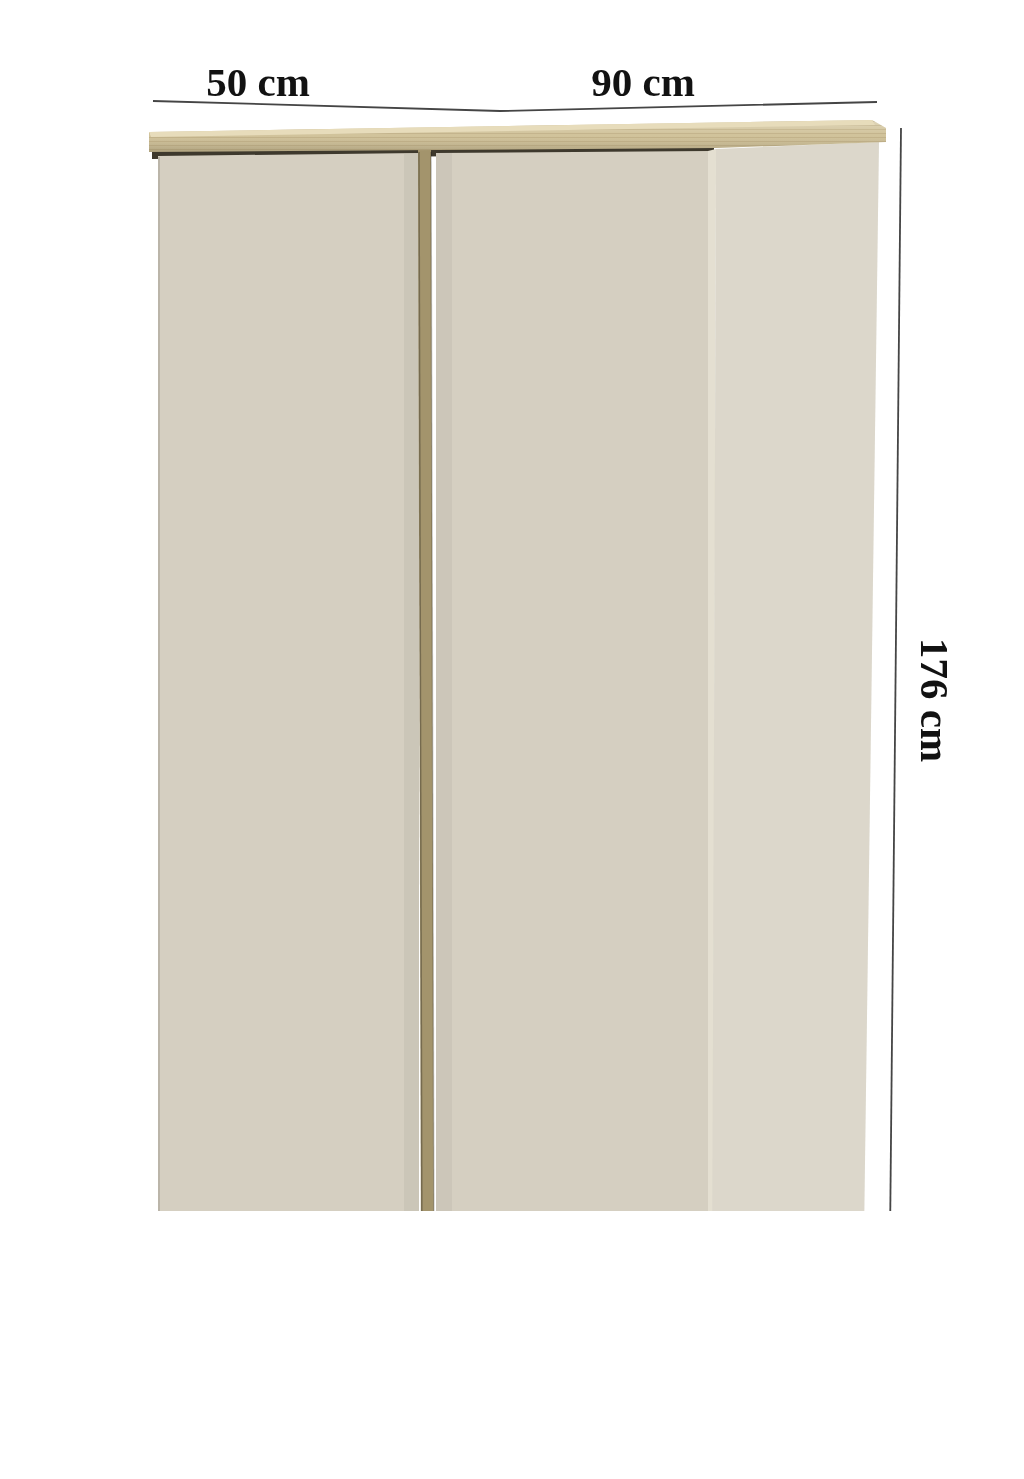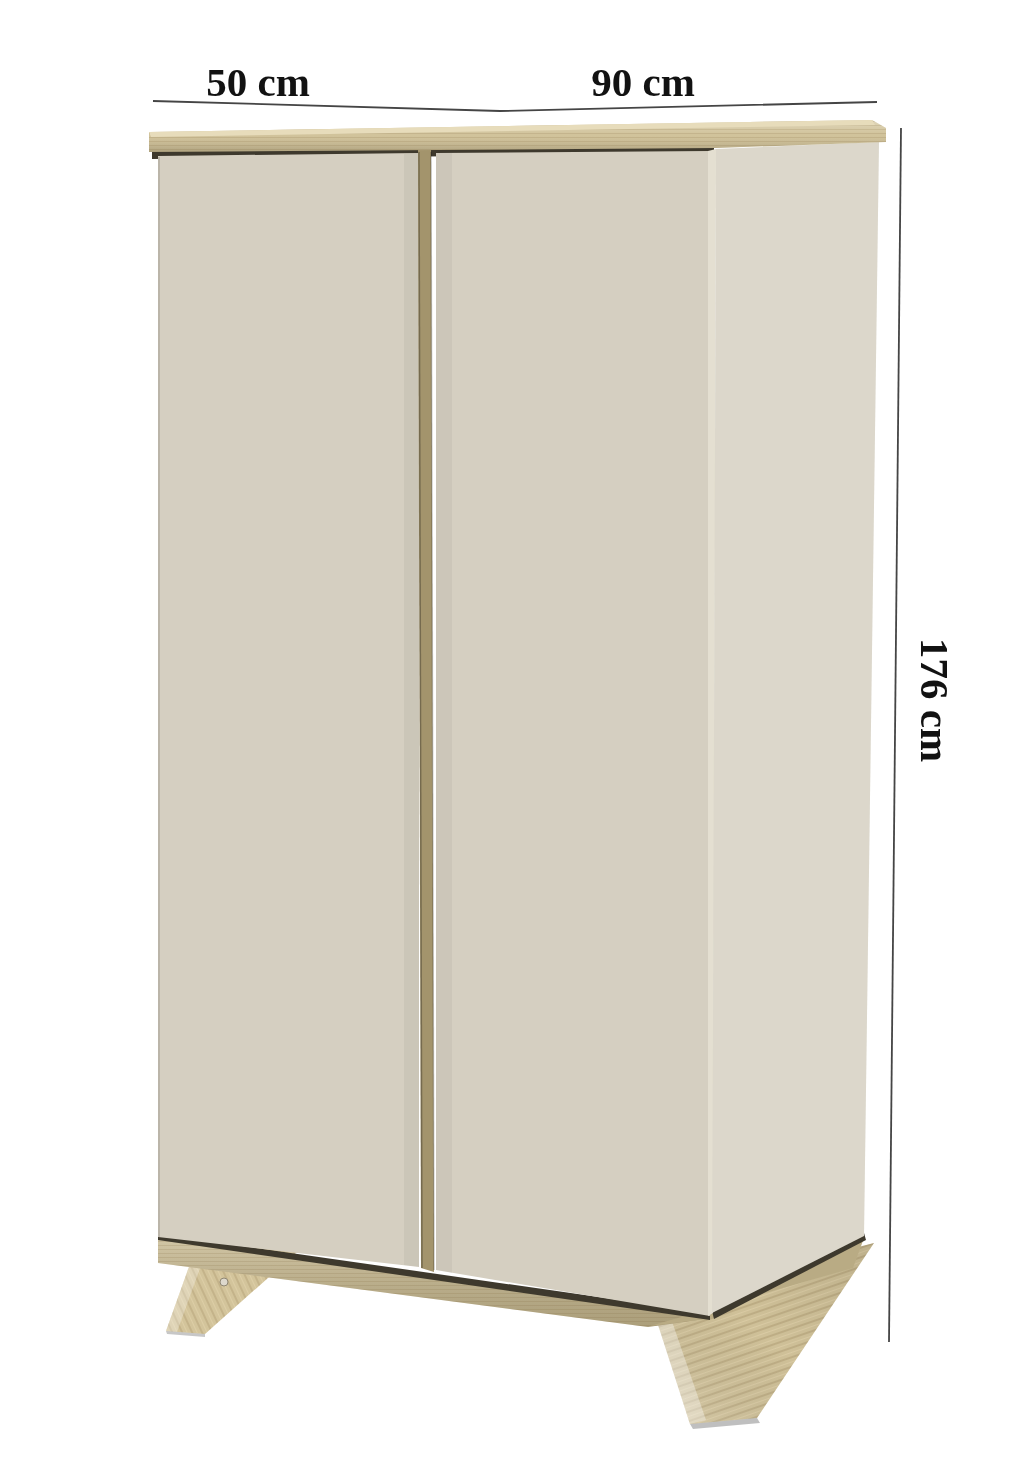--- a/index.html
+++ b/index.html
@@ -1,16 +1,16 @@
 <!DOCTYPE html>
 <html><head>
 <meta charset="utf-8">
 <style>
   html,body{margin:0;padding:0;background:#ffffff;}
-  .canvas{position:relative;width:1024px;height:1479px;background:#ffffff;overflow:hidden;
+  .canvas{position:relative;width:1024px;height:1211px;background:#ffffff;overflow:hidden;
           font-family:"Liberation Serif", serif;}
   svg{display:block;}
   .dim-label{font-family:"Liberation Serif", serif;font-weight:bold;font-size:41px;}
 </style>
 </head>
 <body>
 
 <div class="canvas">
 <svg width="1024" height="1479" viewBox="0 0 1024 1479">
   <defs>

